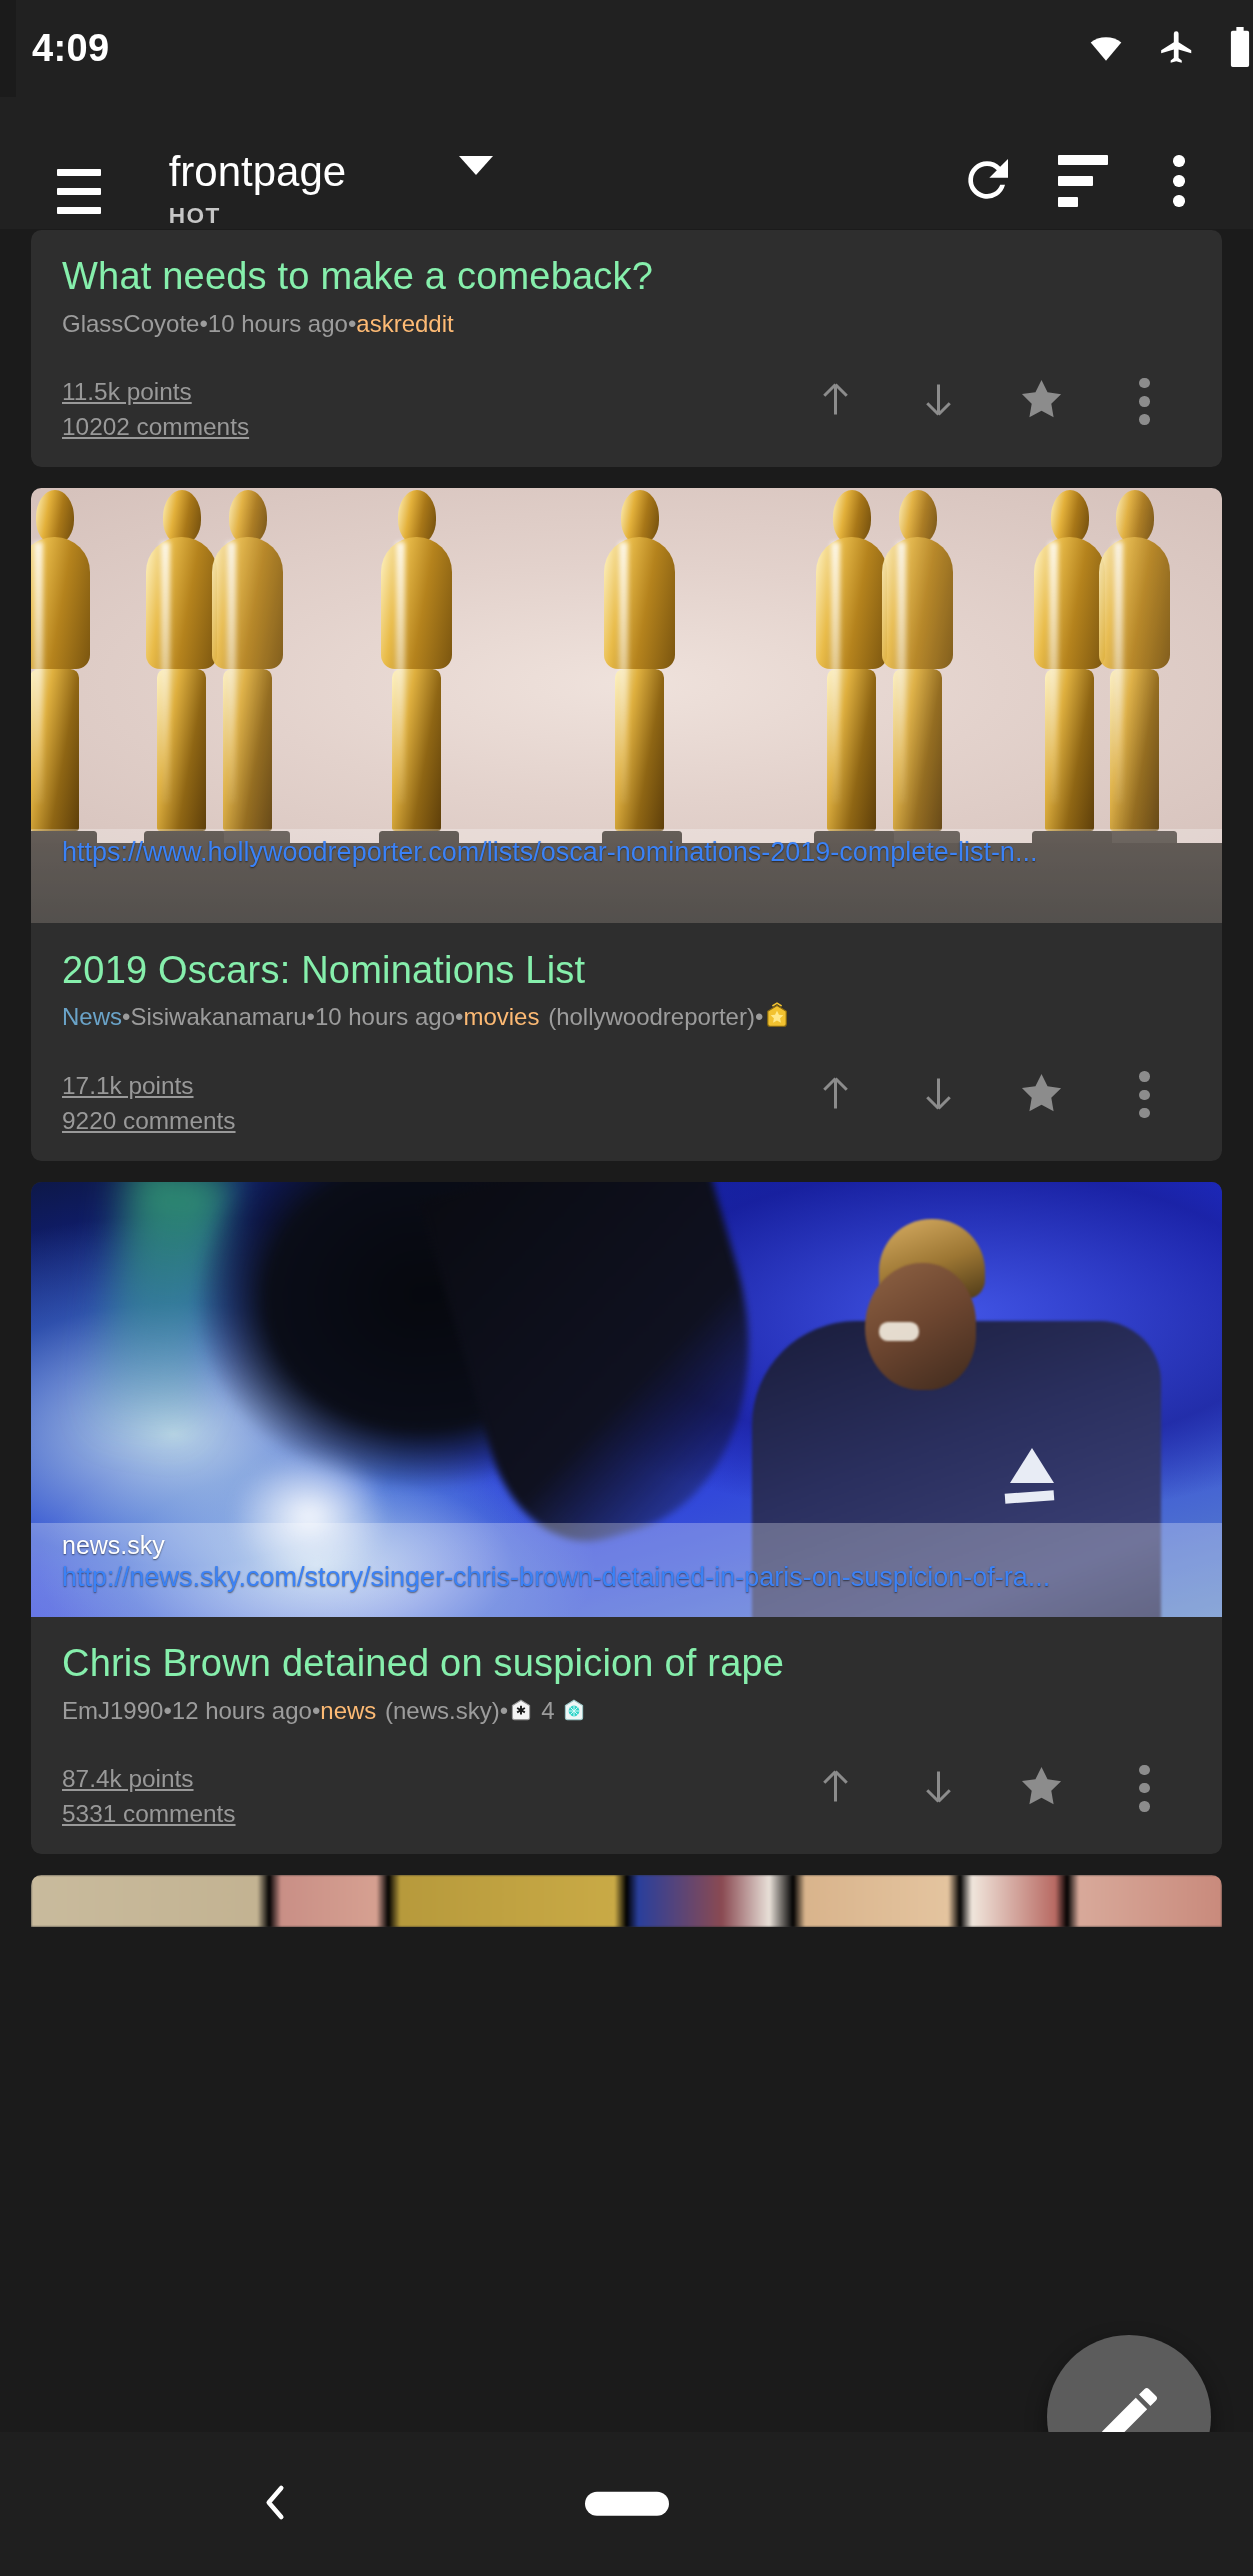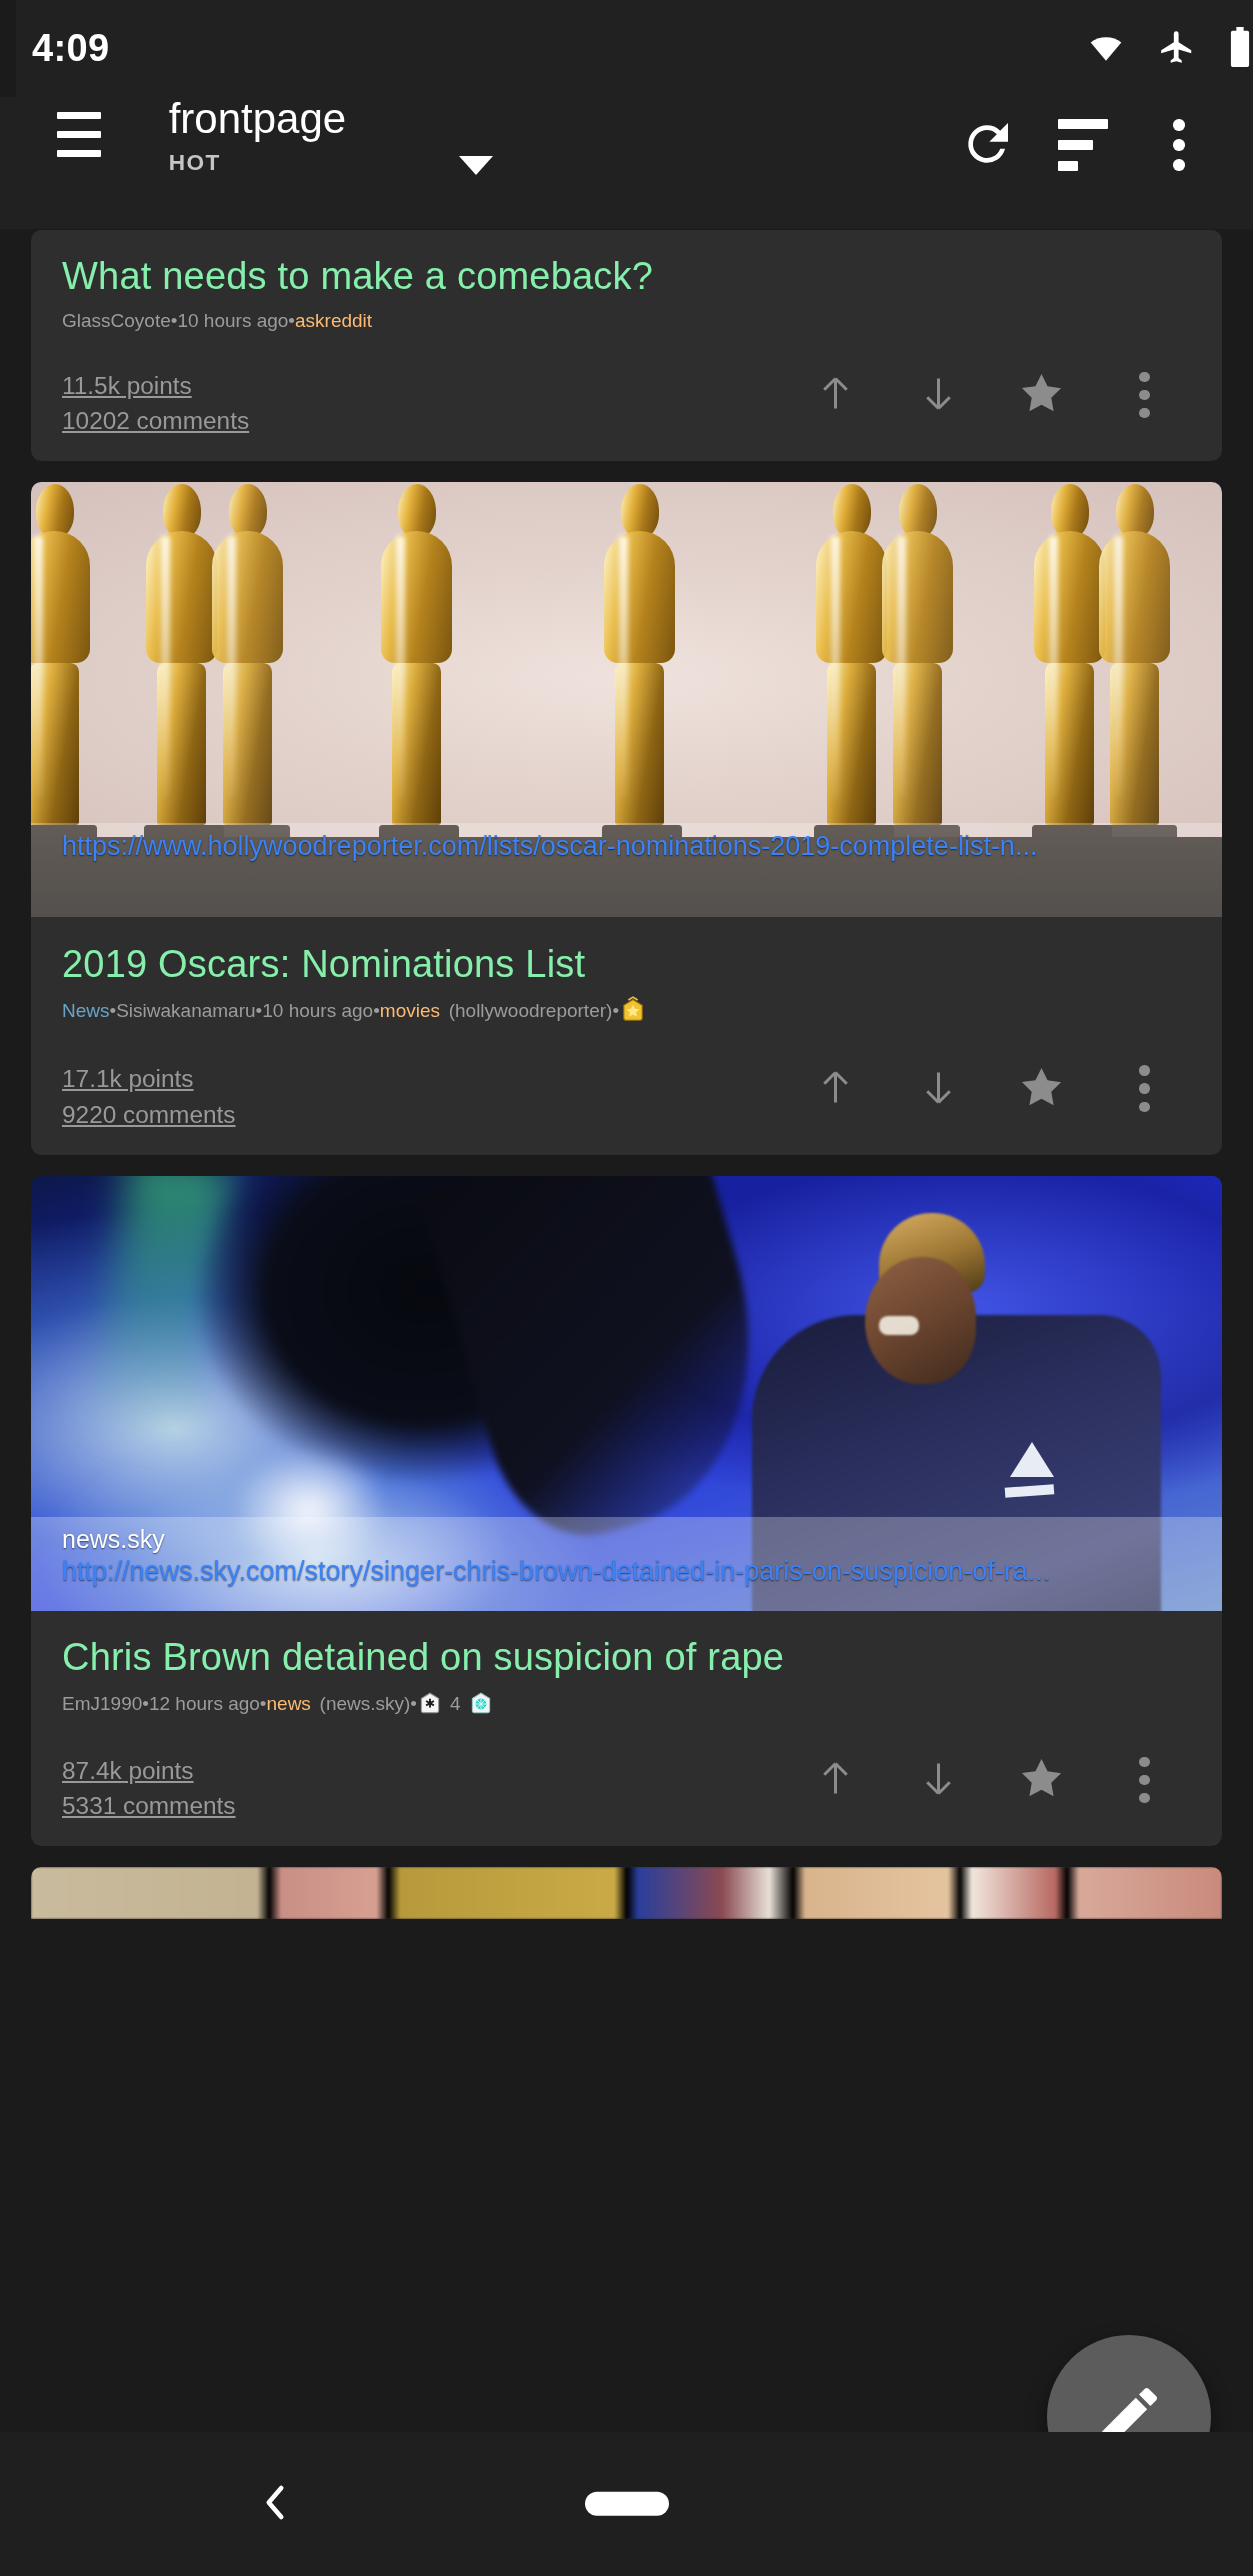--- a/index.html
+++ b/index.html
@@ -17,21 +17,21 @@
     background: #212121; display: flex; align-items: center;
     padding: 0 16px; z-index: 40;
   }
   .status-clock { color: #fff; font-size: 38px; font-weight: 700; letter-spacing: 0.4px; }
   .status-right { margin-left: auto; display: flex; align-items: center; gap: 31px; }
   .sicon { display: block; }
 
   
   .appbar {
     position: absolute; top: 97px; left: 0; width: 1253px; height: 132px;
-    background: #212121; display: flex; align-items: flex-start; padding: 0 26px;
+    background: #212121; display: flex; align-items: flex-end; padding: 0 26px;
     z-index: 35;
   }
   .hamburger { width: 75px; height: 75px; display: flex; flex-direction: column;
     justify-content: center; align-items: center; gap: 12.2px; margin-left: 15.7px; }
   .hamburger i { display: block; width: 44px; height: 7px; background: #fff; border-radius: 0.9px; }
 
   .titlewrap { margin-left: 52px; display: flex; flex-direction: column; justify-content: center; }
   .title-main { color: #fff; font-size: 42px; font-weight: 400; line-height: 1.05; }
   .title-sub { color: #c6c6c6; font-size: 22.6px; font-weight: 700; letter-spacing: 1.4px;
     margin-top: 8.7px; }
@@ -60,21 +60,21 @@
     position: relative; margin: 0 31px 21px 31px; background: #2e2e2e;
     border-radius: 10.4px; overflow: hidden;
   }
 
   .card-pad { padding: 24.4px 31px 0 31px; }
   .post-title {
     color: #86efac; font-size: 38px; font-weight: 400; line-height: 1.16;
     letter-spacing: 0.2px;
   }
   .post-meta {
-    color: #9c9c9c; font-size: 19px; margin-top: 10.4px; line-height: 1.25;
+    color: #9c9c9c; font-size: 24px; margin-top: 10.4px; line-height: 1.25;
     display: flex; align-items: center; flex-wrap: wrap;
   }
   .link { color: #fdba74; }
   .flair { color: #6aa3c8; }
   .dim { color: #9c9c9c; }
 
   .actionrow {
     display: flex; align-items: flex-end; padding: 19px 26px 22.6px 31px; min-height: 104px;
   }
   .score { color: #999999; font-size: 24.4px; line-height: 1.45; text-decoration: underline; }

